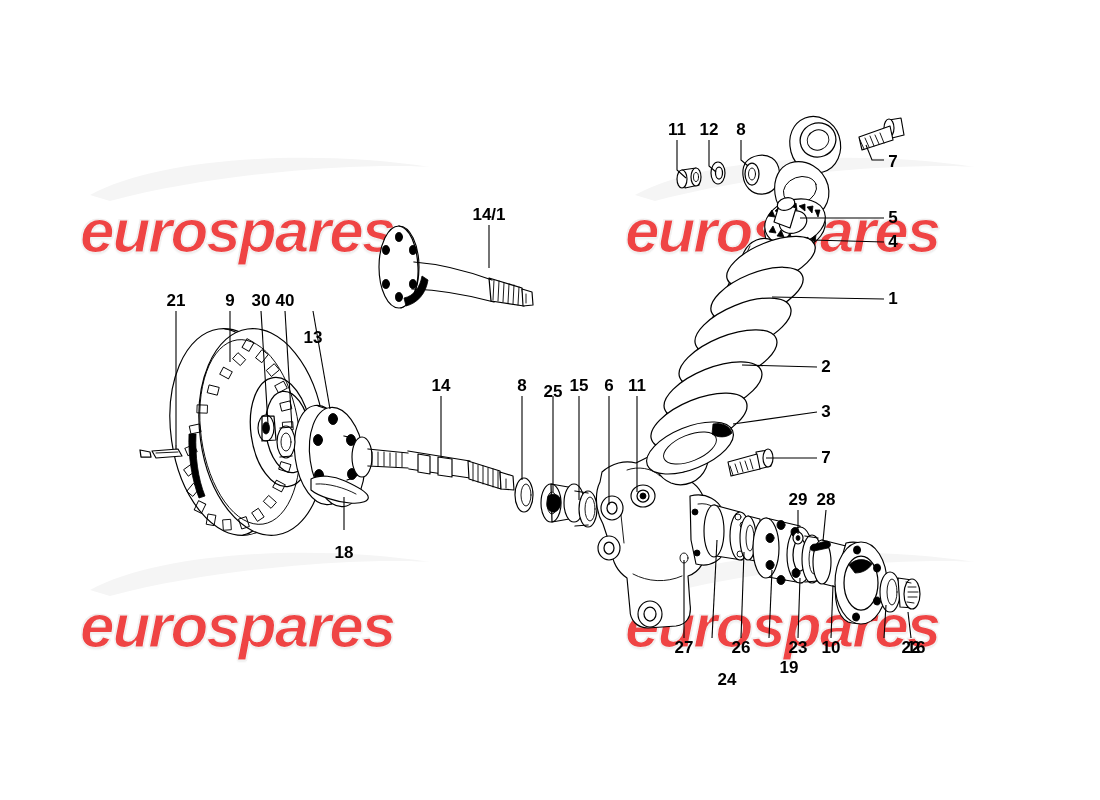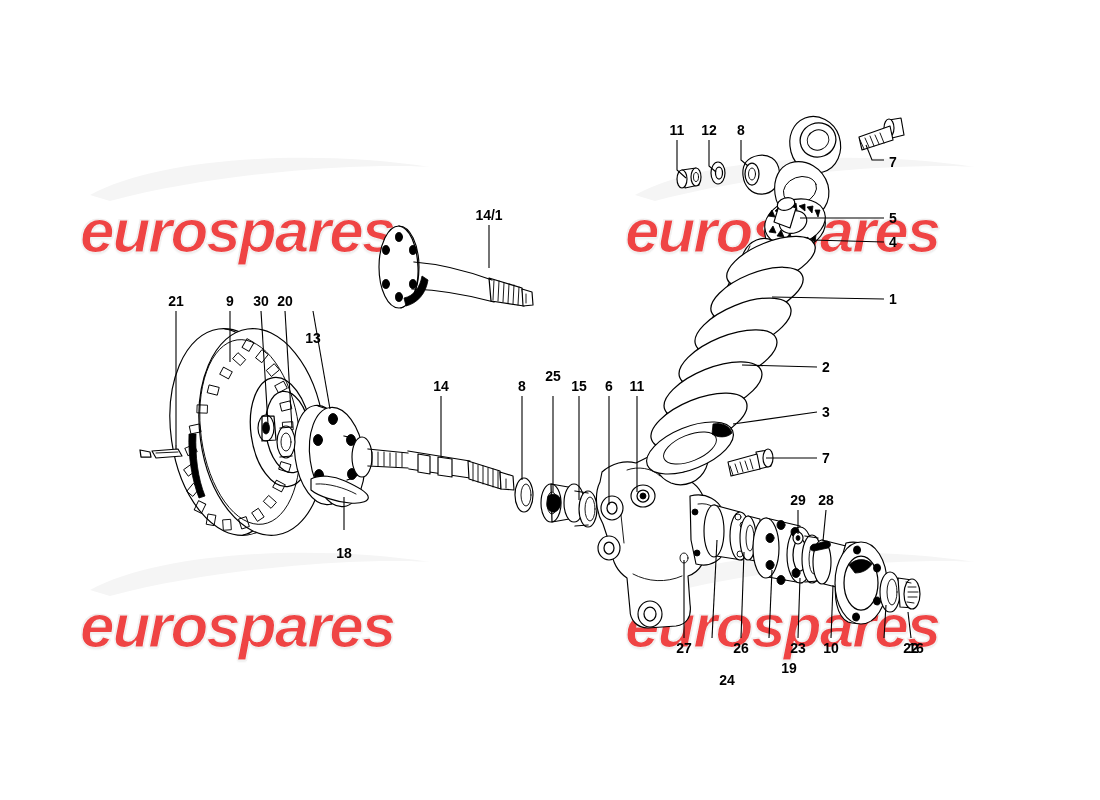--- a/index.html
+++ b/index.html
@@ -37,21 +37,21 @@
   }
   svg.layer {
     position: absolute;
     left: 0; top: 0;
     width: 1100px;
     height: 800px;
   }
   .lbl {
     position: absolute;
     font-family: "Liberation Sans", sans-serif;
-    font-size: 14px;
+    font-size: 17px;
     font-weight: 700;
     color: #000;
     transform: translate(-50%, -50%);
     white-space: nowrap;
     user-select: none;
   }
   .ink { fill: none; stroke: #000; stroke-width: 1.25; stroke-linecap: round; stroke-linejoin: round; }
   .ink-thin { fill: none; stroke: #000; stroke-width: 0.9; stroke-linecap: round; stroke-linejoin: round; }
   .ink-fill { fill: #000; stroke: #000; stroke-width: 0.8; }
   .ink-white { fill: #ffffff; stroke: #000; stroke-width: 1.15; stroke-linejoin: round; }
@@ -446,26 +446,26 @@
       <div class="lbl" style="left: 893px; top: 218px;">5</div>
       <div class="lbl" style="left: 893px; top: 242px;">4</div>
       <div class="lbl" style="left: 893px; top: 299px;">1</div>
       <div class="lbl" style="left: 826px; top: 367px;">2</div>
       <div class="lbl" style="left: 826px; top: 412px;">3</div>
       <div class="lbl" style="left: 826px; top: 458px;">7</div>
       <div class="lbl" style="left: 489px; top: 215px;">14/1</div>
       <div class="lbl" style="left: 176px; top: 301px;">21</div>
       <div class="lbl" style="left: 230px; top: 301px;">9</div>
       <div class="lbl" style="left: 261px; top: 301px;">30</div>
-      <div class="lbl" style="left: 285px; top: 301px;">20</div>
+      <div class="lbl" style="left: 285px; top: 301px;">40</div>
       <div class="lbl" style="left: 313px; top: 301px; margin-top: 37px;">13</div>
       <div class="lbl" style="left: 344px; top: 540px; margin-top: 13px;">18</div>
       <div class="lbl" style="left: 441px; top: 386px;">14</div>
       <div class="lbl" style="left: 522px; top: 386px;">8</div>
-      <div class="lbl" style="left: 553px; top: 376px;">25</div>
+      <div class="lbl" style="left: 553px; top: 392px;">25</div>
       <div class="lbl" style="left: 579px; top: 386px;">15</div>
       <div class="lbl" style="left: 609px; top: 386px;">6</div>
       <div class="lbl" style="left: 637px; top: 386px;">11</div>
       <div class="lbl" style="left: 798px; top: 500px;">29</div>
       <div class="lbl" style="left: 826px; top: 500px;">28</div>
       <div class="lbl" style="left: 684px; top: 648px;">27</div>
       <div class="lbl" style="left: 712px; top: 680px; margin-left: 15px;">24</div>
       <div class="lbl" style="left: 741px; top: 648px;">26</div>
       <div class="lbl" style="left: 769px; top: 668px; margin-left: 20px;">19</div>
       <div class="lbl" style="left: 798px; top: 648px;">23</div>

